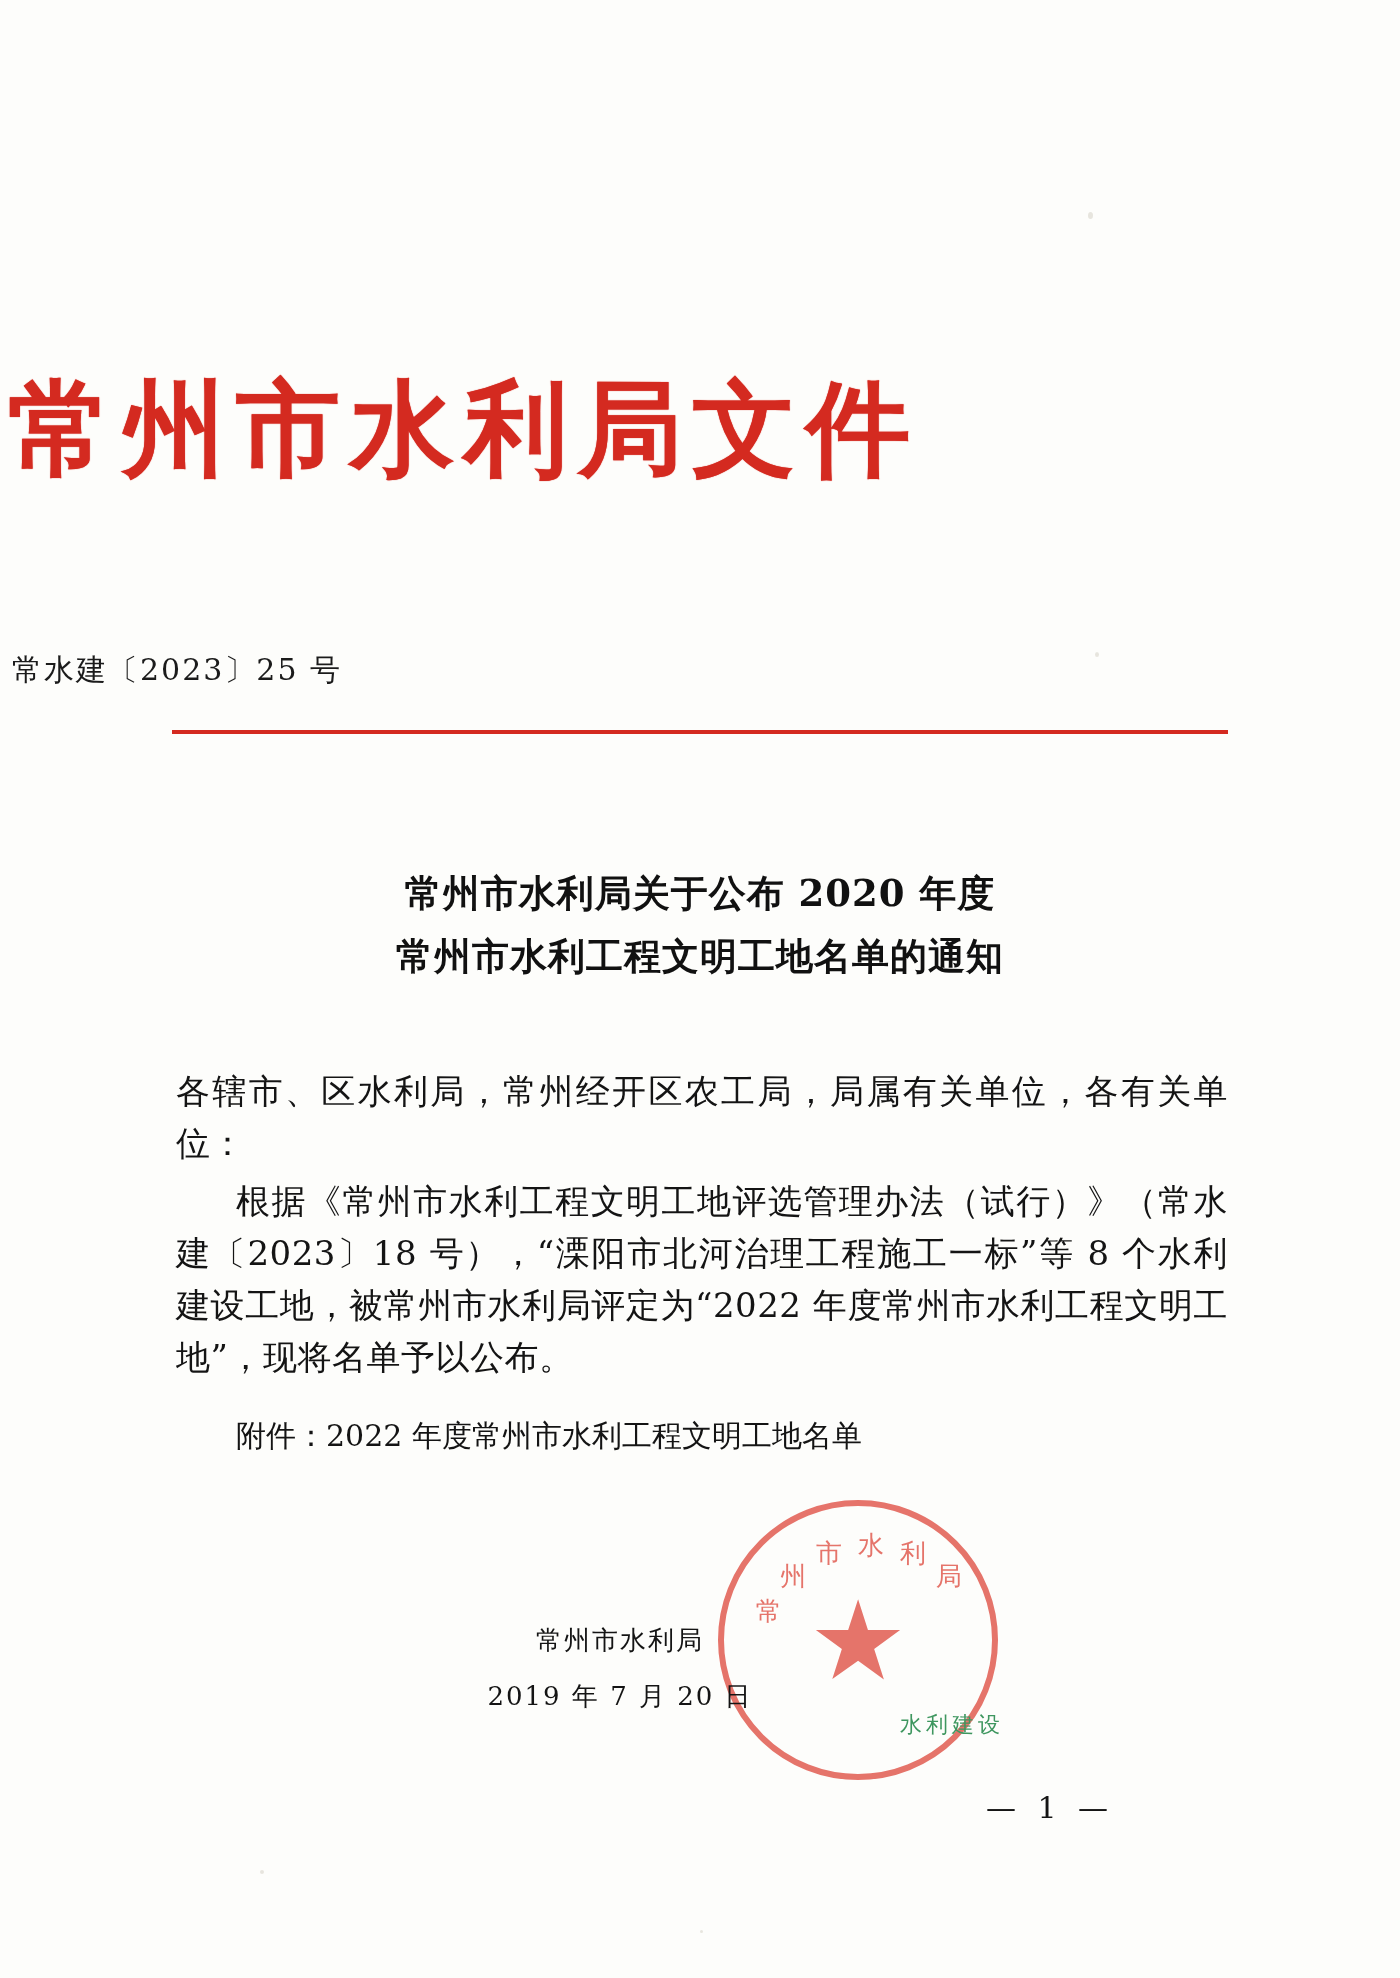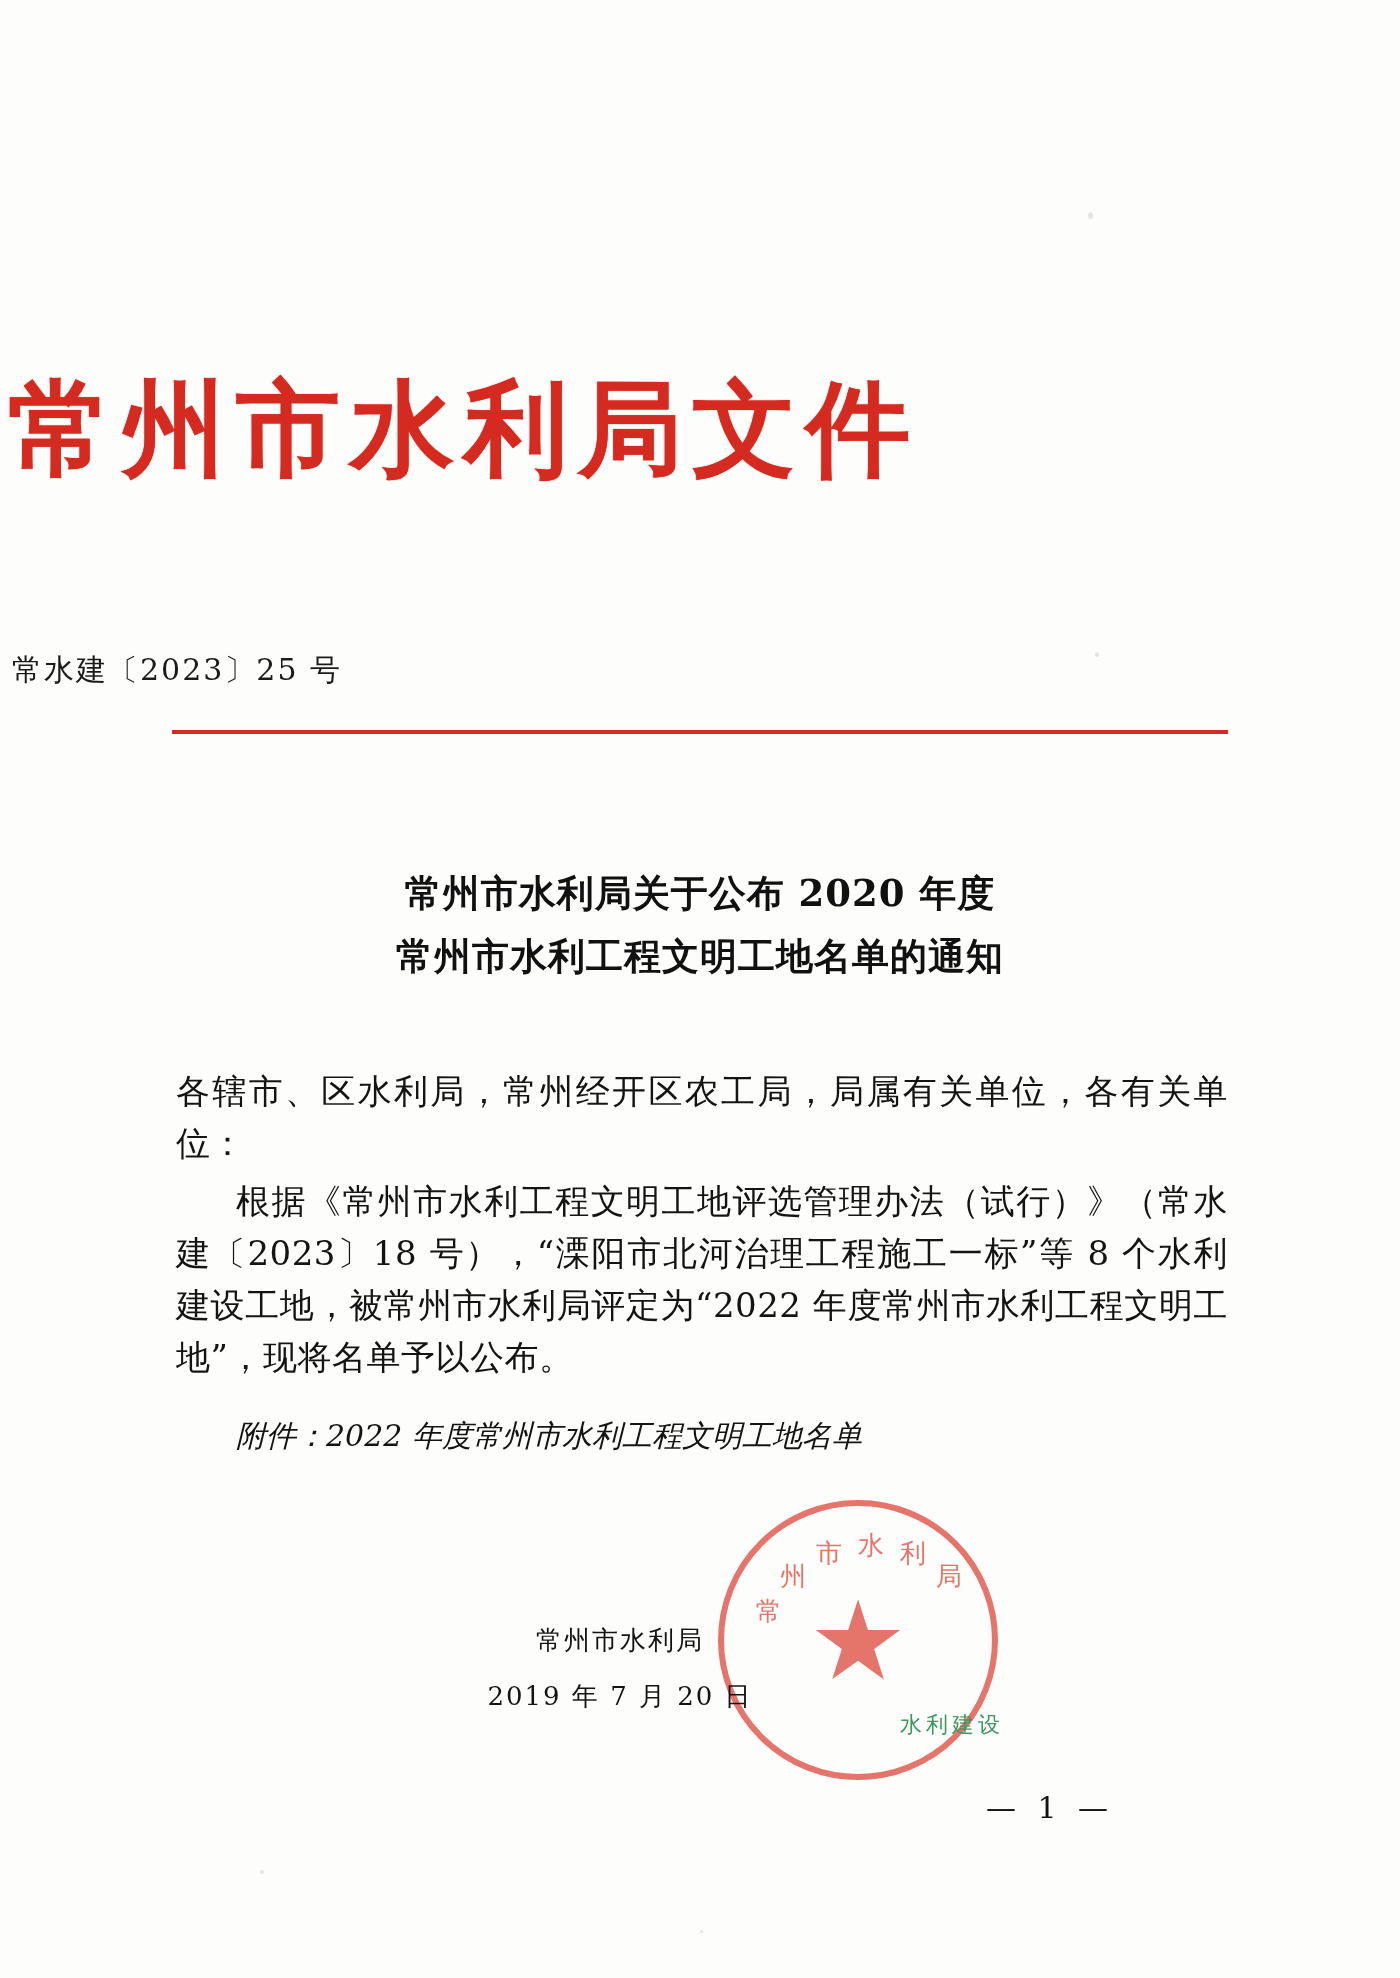--- a/index.html
+++ b/index.html
@@ -97,21 +97,20 @@
 
   .attach {
     position: absolute;
     top: 1410px;
     left: 176px;
     width: 1052px;
     font-size: 30px;
     line-height: 52px;
     text-indent: 60px;
     color: #141414;
-    font-style: italic;
   }
 
   .signature {
     position: absolute;
     top: 1612px;
     left: 0;
     width: 100%;
     text-align: center;
     font-size: 26px;
     line-height: 56px;

